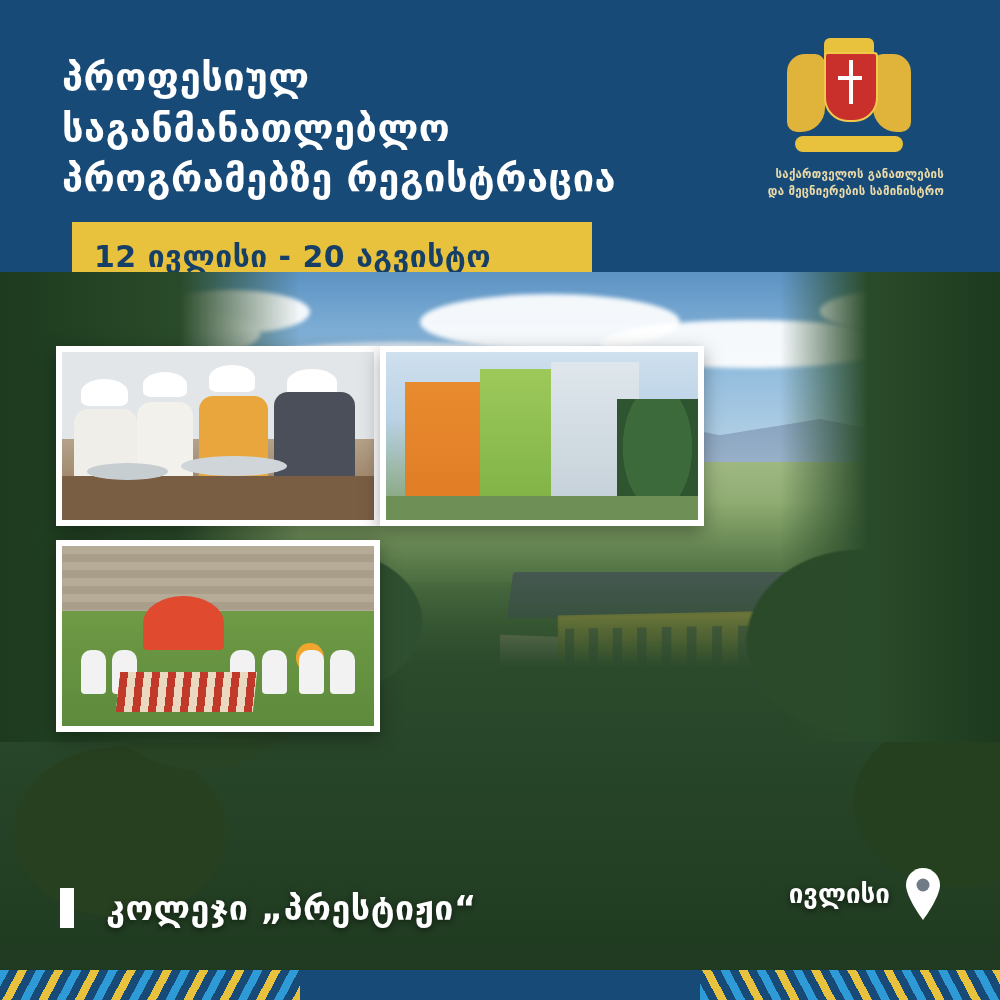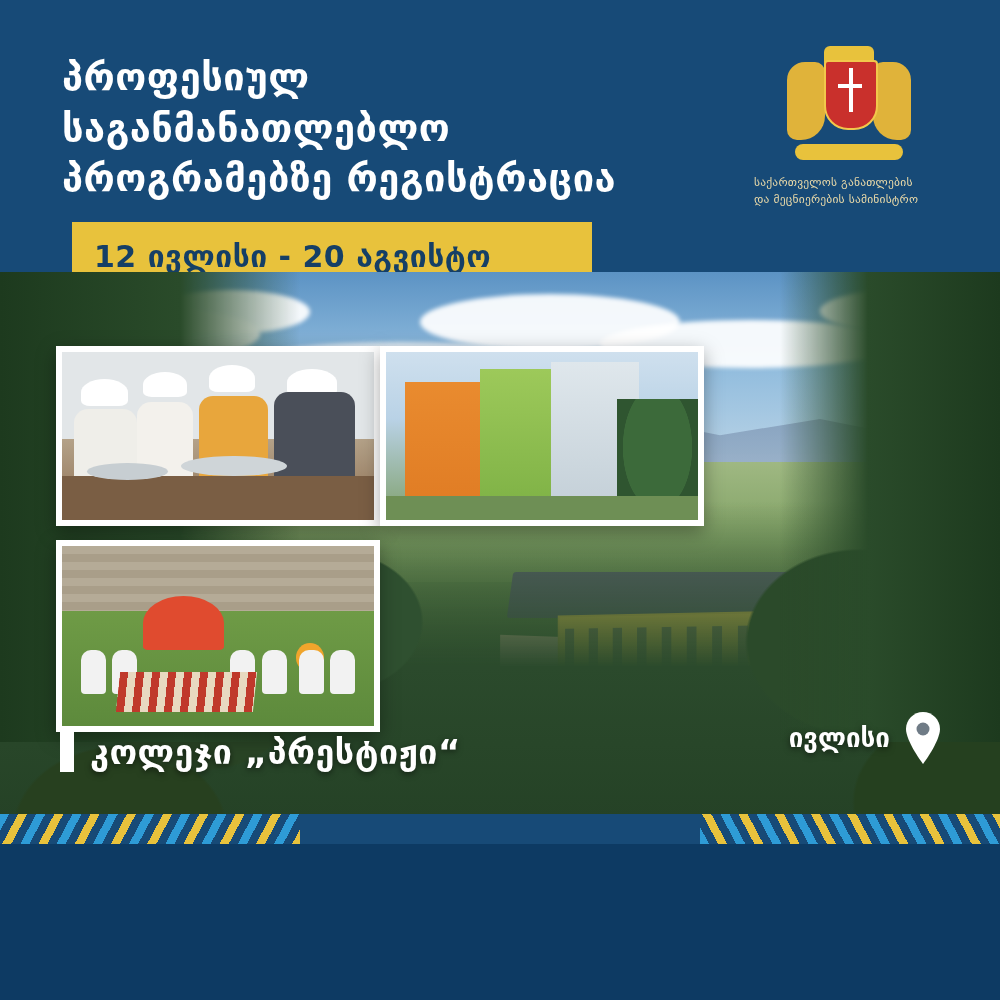--- a/index.html
+++ b/index.html
@@ -6,21 +6,21 @@
     margin: 0;
     padding: 0;
     background: #0d3a63;
   }
   body {
     font-family: "DejaVu Sans", sans-serif;
   }
   .poster {
     position: relative;
     width: 1000px;
-    height: 844px;
+    height: 1000px;
     overflow: hidden;
     background: #d946ef;
   }
 
   
   .header {
     position: absolute;
     left: 0; top: 0;
     width: 1000px;
     height: 272px;
@@ -55,23 +55,24 @@
     color: #153f66;
     font-size: 30px;
     font-weight: bold;
     letter-spacing: 0.5px;
   }
 
   
   .emblem-wrap {
     position: absolute;
     right: 56px;
-    top: 44px;
+    top: 36px;
     width: 190px;
-    text-align: left;
+    text-align: right;
+    font-weight: bold;
   }
   .emblem {
     width: 132px;
     height: 120px;
     margin: 0 auto;
     position: relative;
   }
   .emblem .shield {
     position: absolute;
     left: 41px;
@@ -325,21 +326,21 @@
   .ph-picnic .kid { position:absolute; bottom:18%; width:8%; height:24%; background:#f2f2f2; border-radius:10px 10px 4px 4px; }
   .k1{left:6%;} .k2{left:16%;} .k3{left:54%;background:#e9eef2;} .k4{left:64%;background:#dfe5ea;} .k5{left:76%;background:#eef2f4;} .k6{left:86%;background:#e5ebee;}
 
   
   .college-label {
     position: absolute;
     left: 60px;
     bottom: 72px;
     display: flex;
     align-items: flex-start;
-    gap: 16px;
+    gap: 32px;
   }
   .college-label .bar {
     width: 14px;
     height: 40px;
     background: #ffffff;
   }
   .college-label .text {
     color: #ffffff;
     font-size: 34px;
     font-weight: bold;

